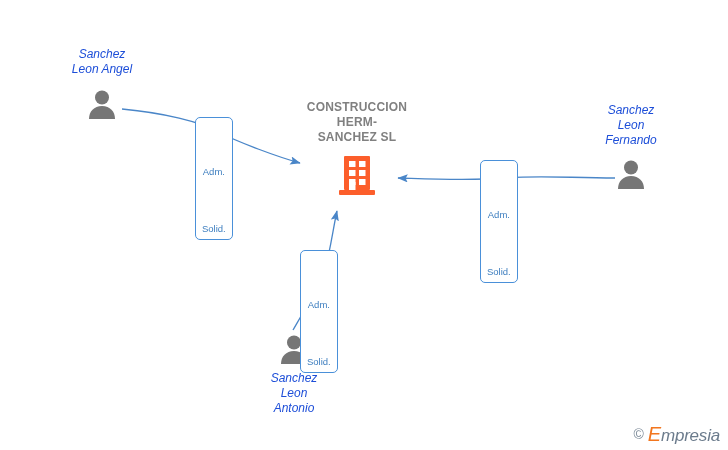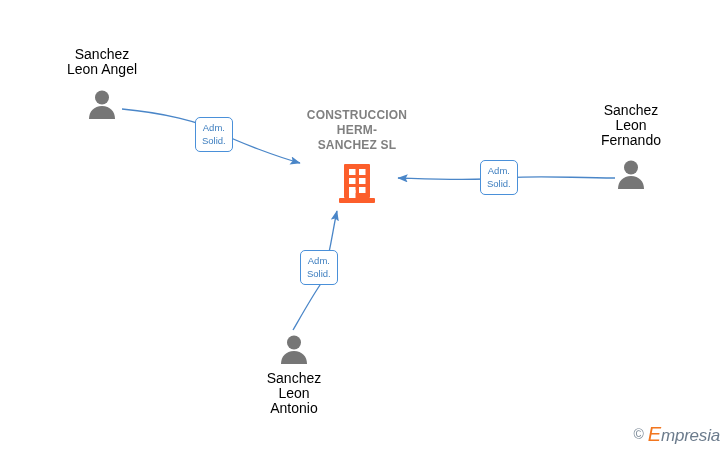--- a/index.html
+++ b/index.html
@@ -31,39 +31,40 @@
     pointer-events: none;
   }
 
   
   .person-node {
     position: absolute;
     width: 150px;
     text-align: center;
   }
   .person-caption {
-    font-size: 14px;
+    font-size: 12px;
     line-height: 15px;
-    color: #000000;
+    color: #1d4ed8;
     white-space: pre-line;
+    font-style: italic;
   }
   .person-icon-wrap {
     display: flex;
     justify-content: center;
     align-items: flex-end;
   }
   .person-icon {
     display: block;
   }
 
   
   #company-node {
     position: absolute;
     left: 277px;
-    top: 108px;
+    top: 100px;
     width: 160px;
     text-align: center;
   }
   .company-title {
     font-size: 12px;
     font-weight: bold;
     line-height: 15px;
     color: #808080;
     letter-spacing: 0.2px;
     white-space: pre-line;
@@ -83,20 +84,21 @@
     border-radius: 5px;
     padding: 3px 6px 4px 6px;
     text-align: center;
   }
   .rel-label .rel-line {
     display: block;
     font-size: 9.5px;
     line-height: 13px;
     color: #3d7ebf;
     white-space: nowrap;
+    margin-top: 44px;
   }
 
   
   #watermark {
     position: absolute;
     right: 8px;
     bottom: 6px;
     display: flex;
     align-items: center;
     gap: 4px;

